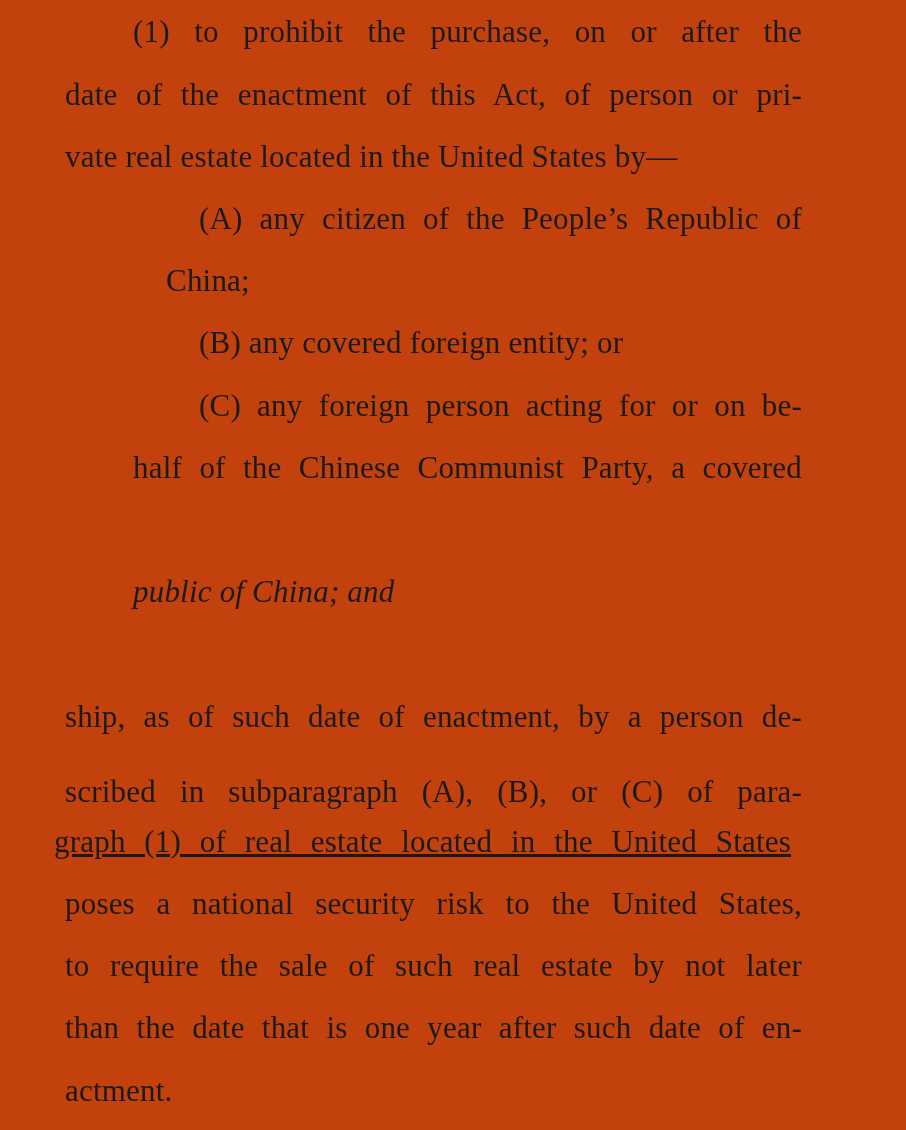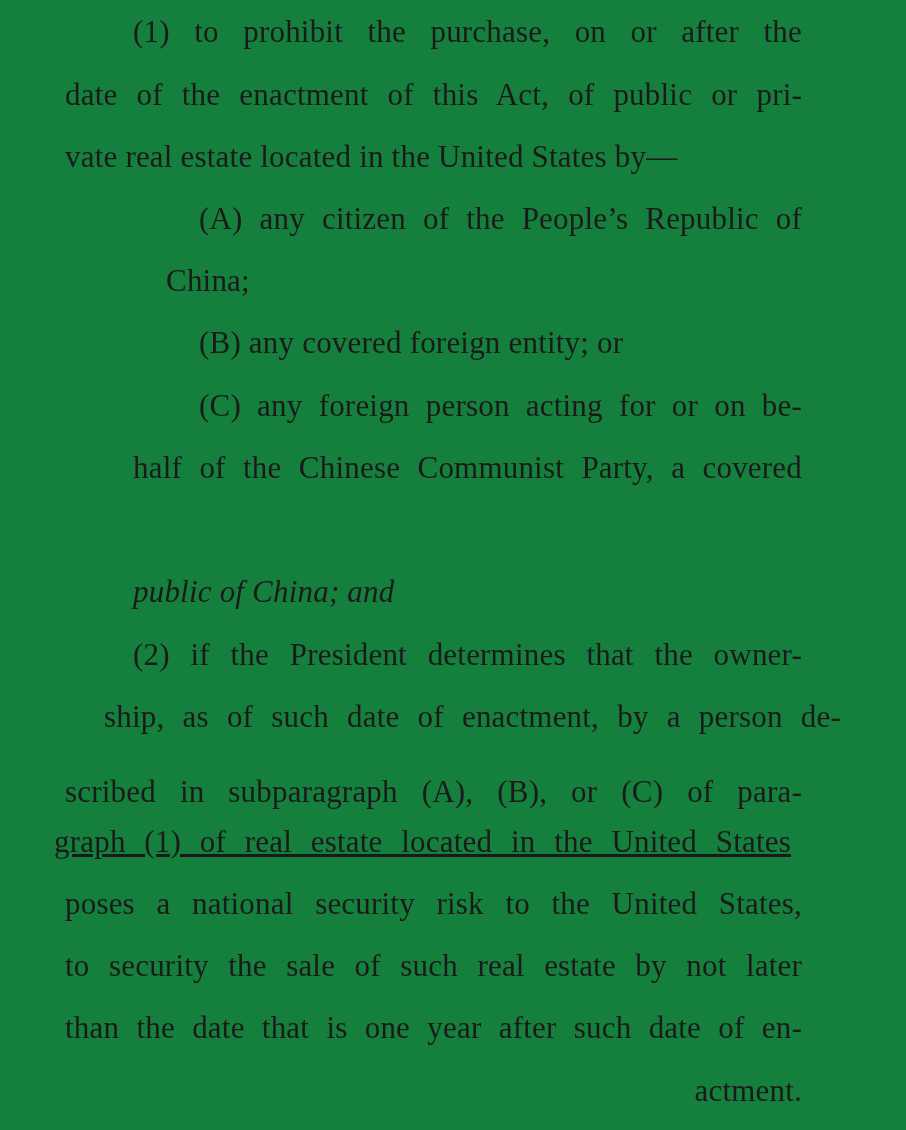--- a/index.html
+++ b/index.html
@@ -12,21 +12,21 @@
       height: 1130px;
       position: relative;
       overflow: hidden;
       font-family: "Liberation Serif", "DejaVu Serif", serif;
       color: #1a1a1a;
     }
     .page {
       position: absolute;
       left: 0; top: 0;
       width: 906px; height: 1130px;
-      background: #15803d;
+      background: #c2410c;
     }
     .line {
       position: absolute;
       height: 40px;
       font-size: 31px;
       line-height: 40px;
       white-space: nowrap;
       letter-spacing: 0.2px;
     }
     .justify {
@@ -36,34 +36,33 @@
     .left {
       text-align: left;
     }
   </style>
 </head>
 <body>
 
 <div class="page">
 
   <div class="line justify" style="left:133px; top:12px; width:669px;">(1) to prohibit the purchase, on or after the</div>
-  <div class="line justify" style="left:65px; top:75px; width:737px;">date of the enactment of this Act, of public or pri-</div>
+  <div class="line justify" style="left:65px; top:75px; width:737px;">date of the enactment of this Act, of person or pri-</div>
   <div class="line justify" style="left:199px; top:199px; width:603px;">(A) any citizen of the People’s Republic of</div>
 
   <div class="line left" style="left:65px; top:137px; width:737px;">vate real estate located in the United States by—</div>
   <div class="line left" style="left:133px; top:261px; width:669px;margin-left:33px;">China;</div>
 
   <div class="line left" style="left:199px; top:323px; width:603px;">(B) any covered foreign entity; or</div>
 
   <div class="line justify" style="left:199px; top:386px; width:603px;">(C) any foreign person acting for or on be-</div>
   <div class="line justify" style="left:133px; top:448px; width:669px;">half of the Chinese Communist Party, a covered</div>
   <div class="line left" style="left:133px; top:572px; width:669px;font-style:italic;">public of China; and</div>
 
-  <div class="line justify" style="left:133px; top:635px; width:669px;">(2) if the President determines that the owner-</div>
-  <div class="line justify" style="left:65px; top:697px; width:737px;margin-left:39px;">ship, as of such date of enactment, by a person de-</div>
+  <div class="line justify" style="left:65px; top:697px; width:737px;">ship, as of such date of enactment, by a person de-</div>
   <div class="line justify" style="left:65px; top:760px; width:737px;margin-top:12px;">scribed in subparagraph (A), (B), or (C) of para-</div>
   <div class="line justify" style="left:54px; top:822px; width:737px;text-decoration:underline;">graph (1) of real estate located in the United States</div>
   <div class="line justify" style="left:65px; top:884px; width:737px;">poses a national security risk to the United States,</div>
-  <div class="line justify" style="left:65px; top:946px; width:737px;">to security the sale of such real estate by not later</div>
+  <div class="line justify" style="left:65px; top:946px; width:737px;">to require the sale of such real estate by not later</div>
   <div class="line justify" style="left:65px; top:1008px; width:737px;">than the date that is one year after such date of en-</div>
-  <div class="line left" style="left:65px; top:1071px; width:737px;text-align:right;">actment.</div>
+  <div class="line left" style="left:65px; top:1071px; width:737px;">actment.</div>
 
 </div>
 
 </body></html>

